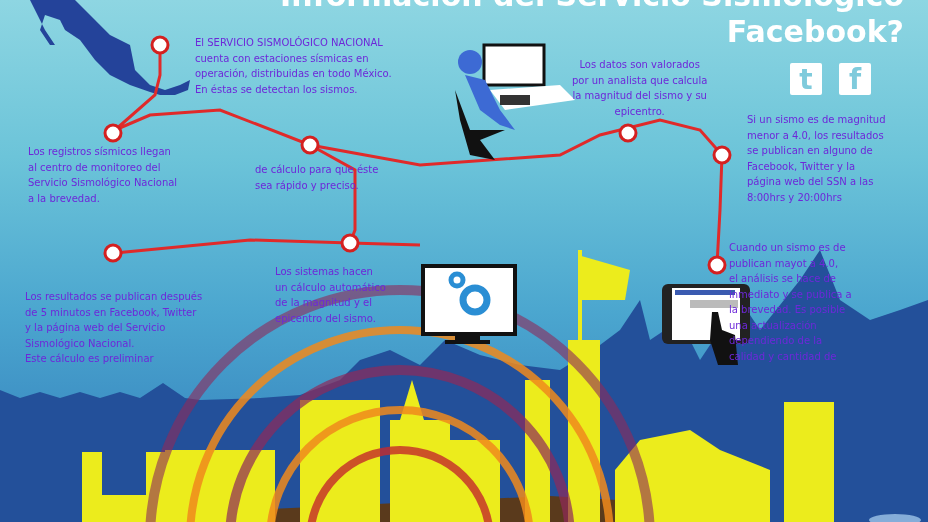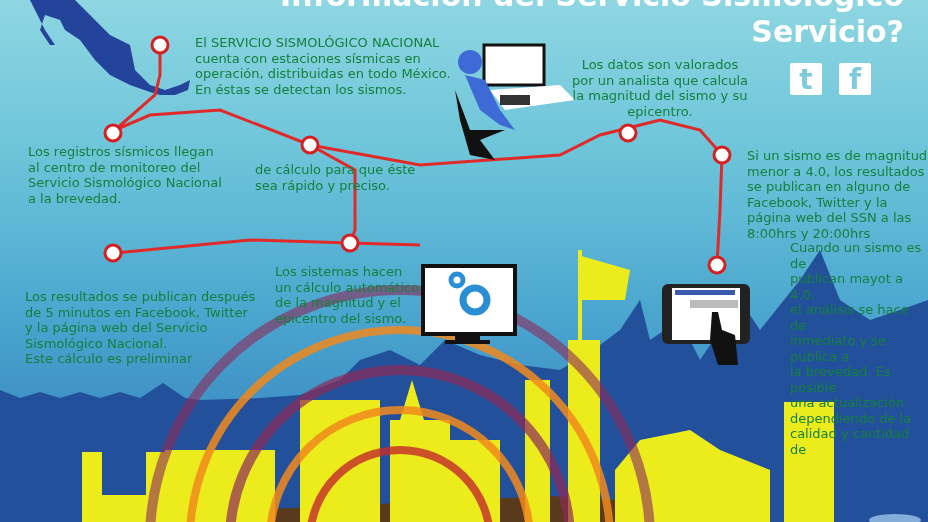--- a/index.html
+++ b/index.html
@@ -1,21 +1,21 @@
 <!DOCTYPE html>
 <html><head>
 <meta charset="utf-8">
 <style>
   html, body { margin:0; padding:0; }
   body { width:928px; height:522px; overflow:hidden; position:relative;
     font-family: "DejaVu Sans", sans-serif;
     background: linear-gradient(180deg, #8ed6e2 0%, #6cc4d9 30%, #4ba6cf 60%, #3d8fc4 80%, #2e5aa0 100%); }
   .abs { position:absolute; }
   .title { right:24px; top:-22px; color:#fff; font-weight:bold; font-size:30px; text-align:right; line-height:36px; }
-  .txt { color:#15803d; font-size:13px; line-height:15.5px; }
+  .txt { color:#6d28d9; font-size:10px; line-height:15.5px; }
   .icon-box { width:32px; height:32px; background:#fff; border-radius:2px; color:#7fcbdc; font-weight:bold; font-size:28px; line-height:34px; text-align:center; }
   svg { position:absolute; left:0; top:0; }
 </style>
 </head>
 <body>
 
 <svg width="928" height="522">
 
   <path d="M0 390 L20 398 L40 392 L60 398 L80 392 L100 398 L120 392 L140 398 L163 383 L185 398 L200 400 L260 398 L300 395 L340 380 L360 360 L390 350 L420 365 L445 340 L480 355 L520 365 L560 370 L600 345 L620 330 L640 300 L650 340 L680 320 L700 360 L740 300 L760 330 L800 280 L820 250 L840 300 L870 320 L900 310 L928 300 L928 522 L0 522 Z" fill="#23509a"></path>
 
@@ -86,21 +86,21 @@
     <rect x="675" y="290" width="60" height="5" fill="#3a5ab0"></rect>
     <rect x="690" y="300" width="48" height="8" fill="#bbb"></rect>
     <path d="M712 312 L718 312 L722 330 L735 335 L738 365 L718 365 L710 340 Z" fill="#111"></path>
   </g>
 
   <ellipse cx="895" cy="520" rx="26" ry="6" fill="#9ec4e8" opacity="0.8"></ellipse>
 </svg>
 
 <div class="abs title">
   <div>Información del Servicio Sismológico</div>
-  <div>Servicio?</div>
+  <div>Facebook?</div>
 </div>
 
 <div class="abs icon-box" style="left:790px;top:63px;"><span>t</span></div>
 <div class="abs icon-box" style="left:839px;top:63px;"><span>f</span></div>
 
 <div class="abs txt" style="left:195px;top:35px;">
   <div>El SERVICIO SISMOLÓGICO NACIONAL</div>
     <div>cuenta con estaciones sísmicas en</div>
     <div>operación, distribuidas en todo México.</div>
     <div>En éstas se detectan los sismos.</div>
@@ -127,29 +127,29 @@
     <div>un cálculo automático</div>
     <div>de la magnitud y el</div>
     <div>epicentro del sismo.</div>
 </div>
 <div class="abs txt" style="left:572px;top:57px;text-align:center;">
   <div>Los datos son valorados</div>
     <div>por un analista que calcula</div>
     <div>la magnitud del sismo y su</div>
     <div>epicentro.</div>
 </div>
-<div class="abs txt" style="left:747px;top:112px;margin-top:36px;">
+<div class="abs txt" style="left:747px;top:112px;">
   <div>Si un sismo es de magnitud</div>
     <div>menor a 4.0, los resultados</div>
     <div>se publican en alguno  de</div>
     <div>Facebook, Twitter y la</div>
     <div>página web del SSN a las</div>
     <div>8:00hrs y 20:00hrs</div>
 </div>
-<div class="abs txt" style="left:790px;top:240px;">
+<div class="abs txt" style="left:729px;top:240px;">
   <div>Cuando un sismo es de</div>
     <div>publican mayot a 4.0,</div>
     <div>el análisis se hace de</div>
     <div>inmediato y se publica a</div>
     <div>la brevedad. Es posible</div>
     <div>una actualización</div>
     <div>dependiendo de la</div>
     <div>calidad y cantidad de</div>
 </div>
 

